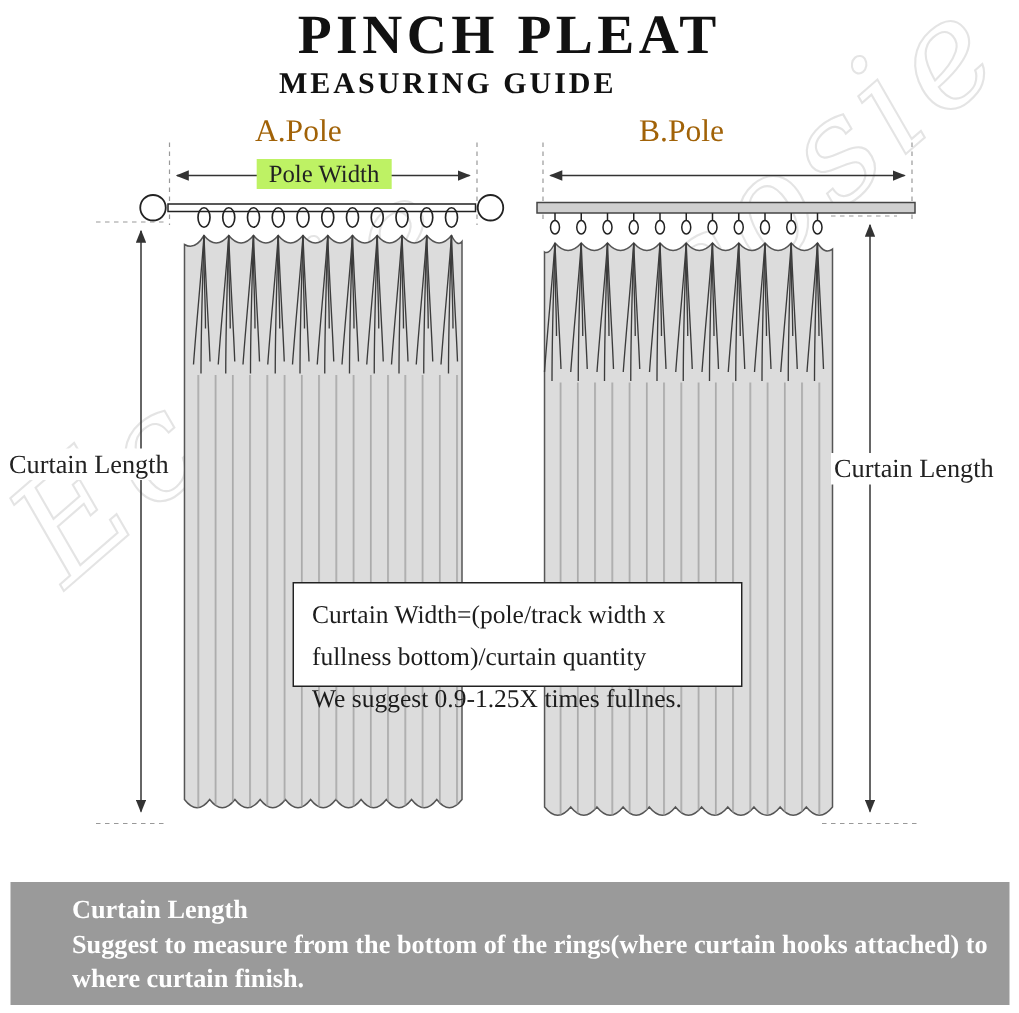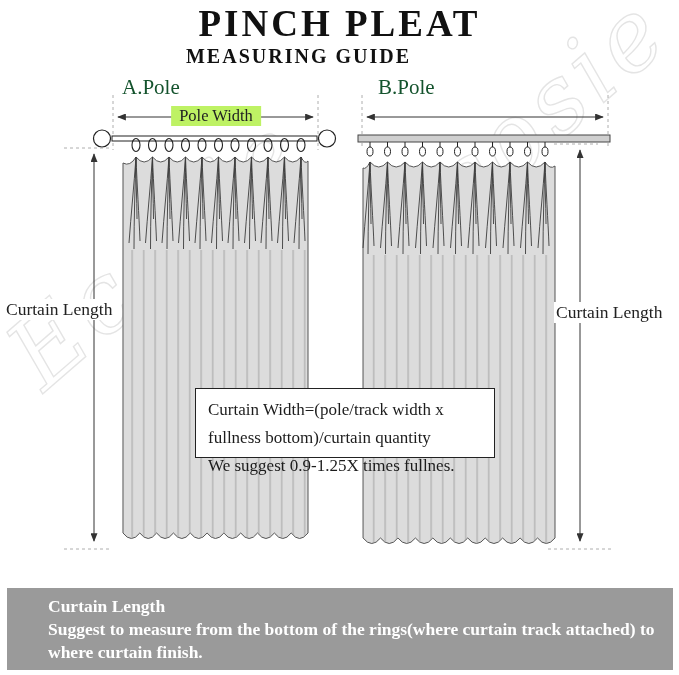--- a/index.html
+++ b/index.html
@@ -9,21 +9,21 @@
   }
   .abs{position:absolute;}
   #title{
     top:2px;left:0;width:679px;text-align:center;
     font-size:37px;font-weight:bold;letter-spacing:3px;color:#111;
   }
   #subtitle{
     top:45px;left:0;width:597px;text-align:center;
     font-size:20px;font-weight:bold;letter-spacing:2px;color:#111;
   }
-  .section-label{font-size:21px;color:#14532d;}
+  .section-label{font-size:21px;color:#a16207;margin-left:48px;}
   #label-a{top:75px;left:122px;}
   #label-b{top:75px;left:378px;}
   .width-label{
     top:106px;transform:translateX(-50%);background:#bef264;
     padding:0 8px;font-size:16.5px;color:#222;white-space:nowrap;
   }
   #pole-width-label{left:216px;}
   #track-width-label{left:485px;}
   .length-label{
     font-size:17.5px;color:#222;background:#ffffff;padding:0 2px;white-space:nowrap;
@@ -200,16 +200,16 @@
   <div class="abs length-label" id="length-label-right">Curtain Length</div>
 
   <div class="abs" id="formula-box">
     <div class="fline">Curtain Width=(pole/track width x</div>
     <div class="fline">fullness bottom)/curtain quantity</div>
     <div class="fline">We suggest 0.9-1.25X times fullnes.</div>
   </div>
 
   <div class="abs" id="footer-bar">
     <div id="footer-heading">Curtain Length</div>
-    <div id="footer-body">Suggest to measure from the bottom of the rings(where curtain track attached) to where curtain finish.</div>
+    <div id="footer-body">Suggest to measure from the bottom of the rings(where curtain hooks attached) to where curtain finish.</div>
   </div>
 
 </div>
 
 </body></html>

